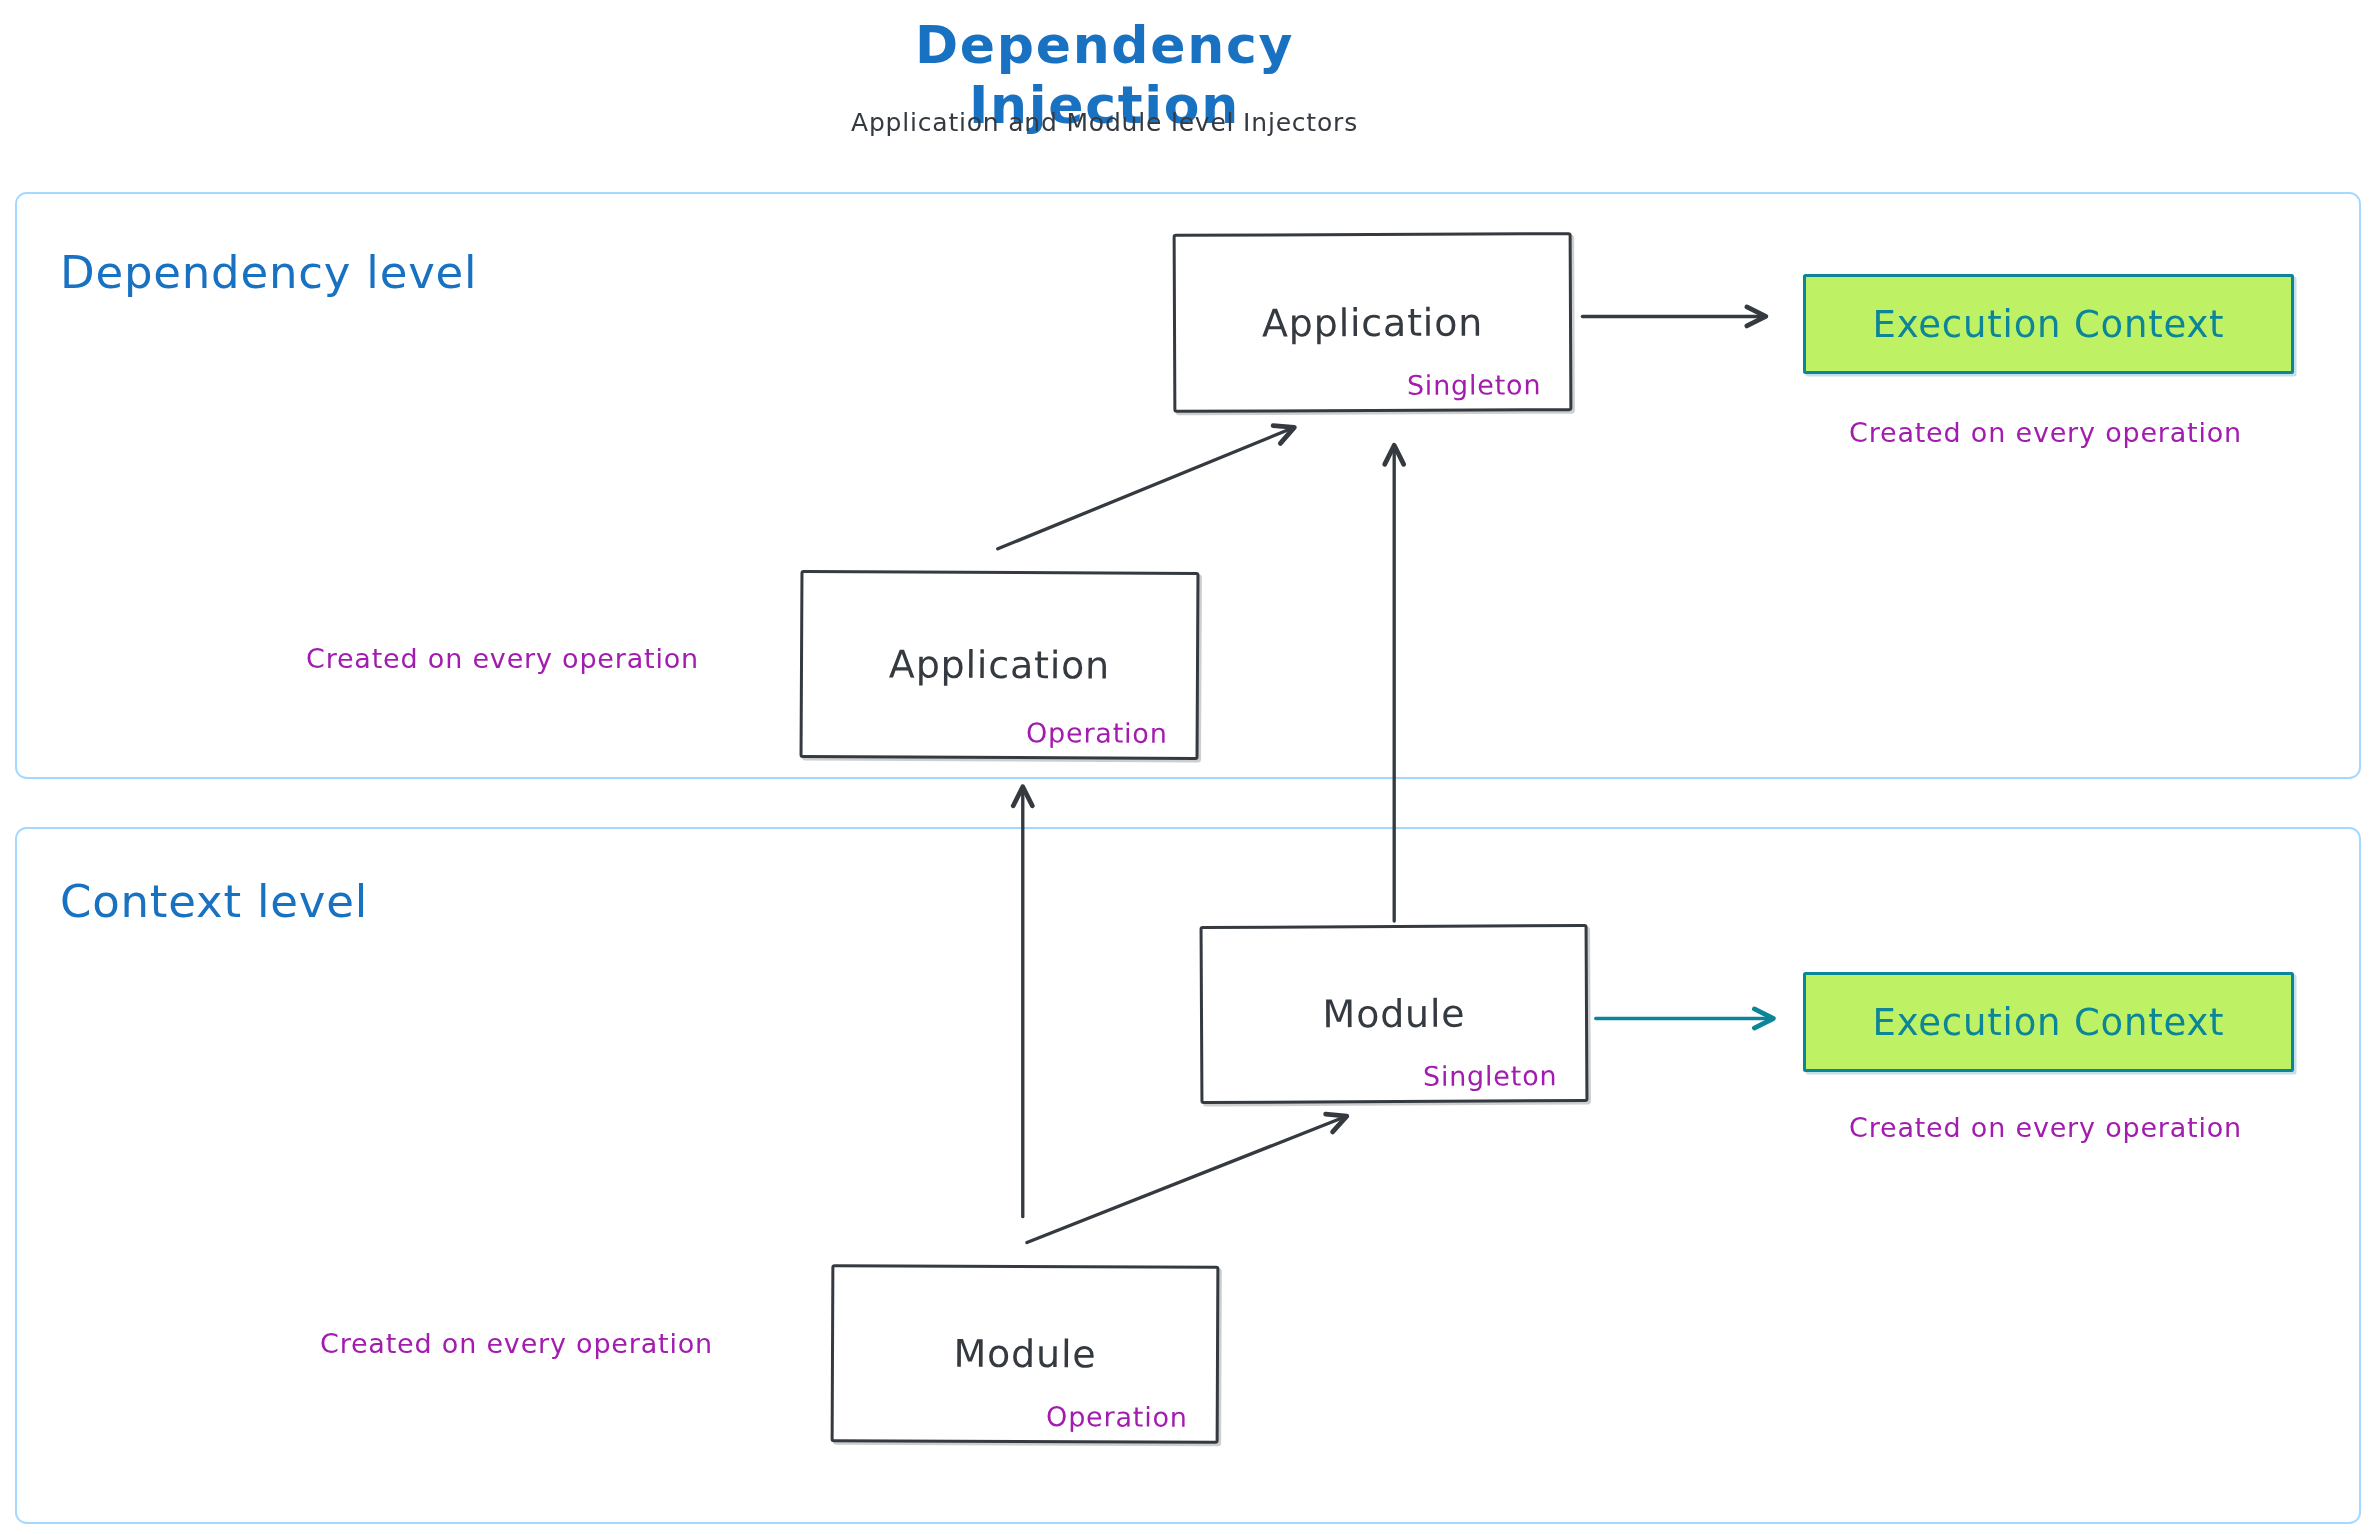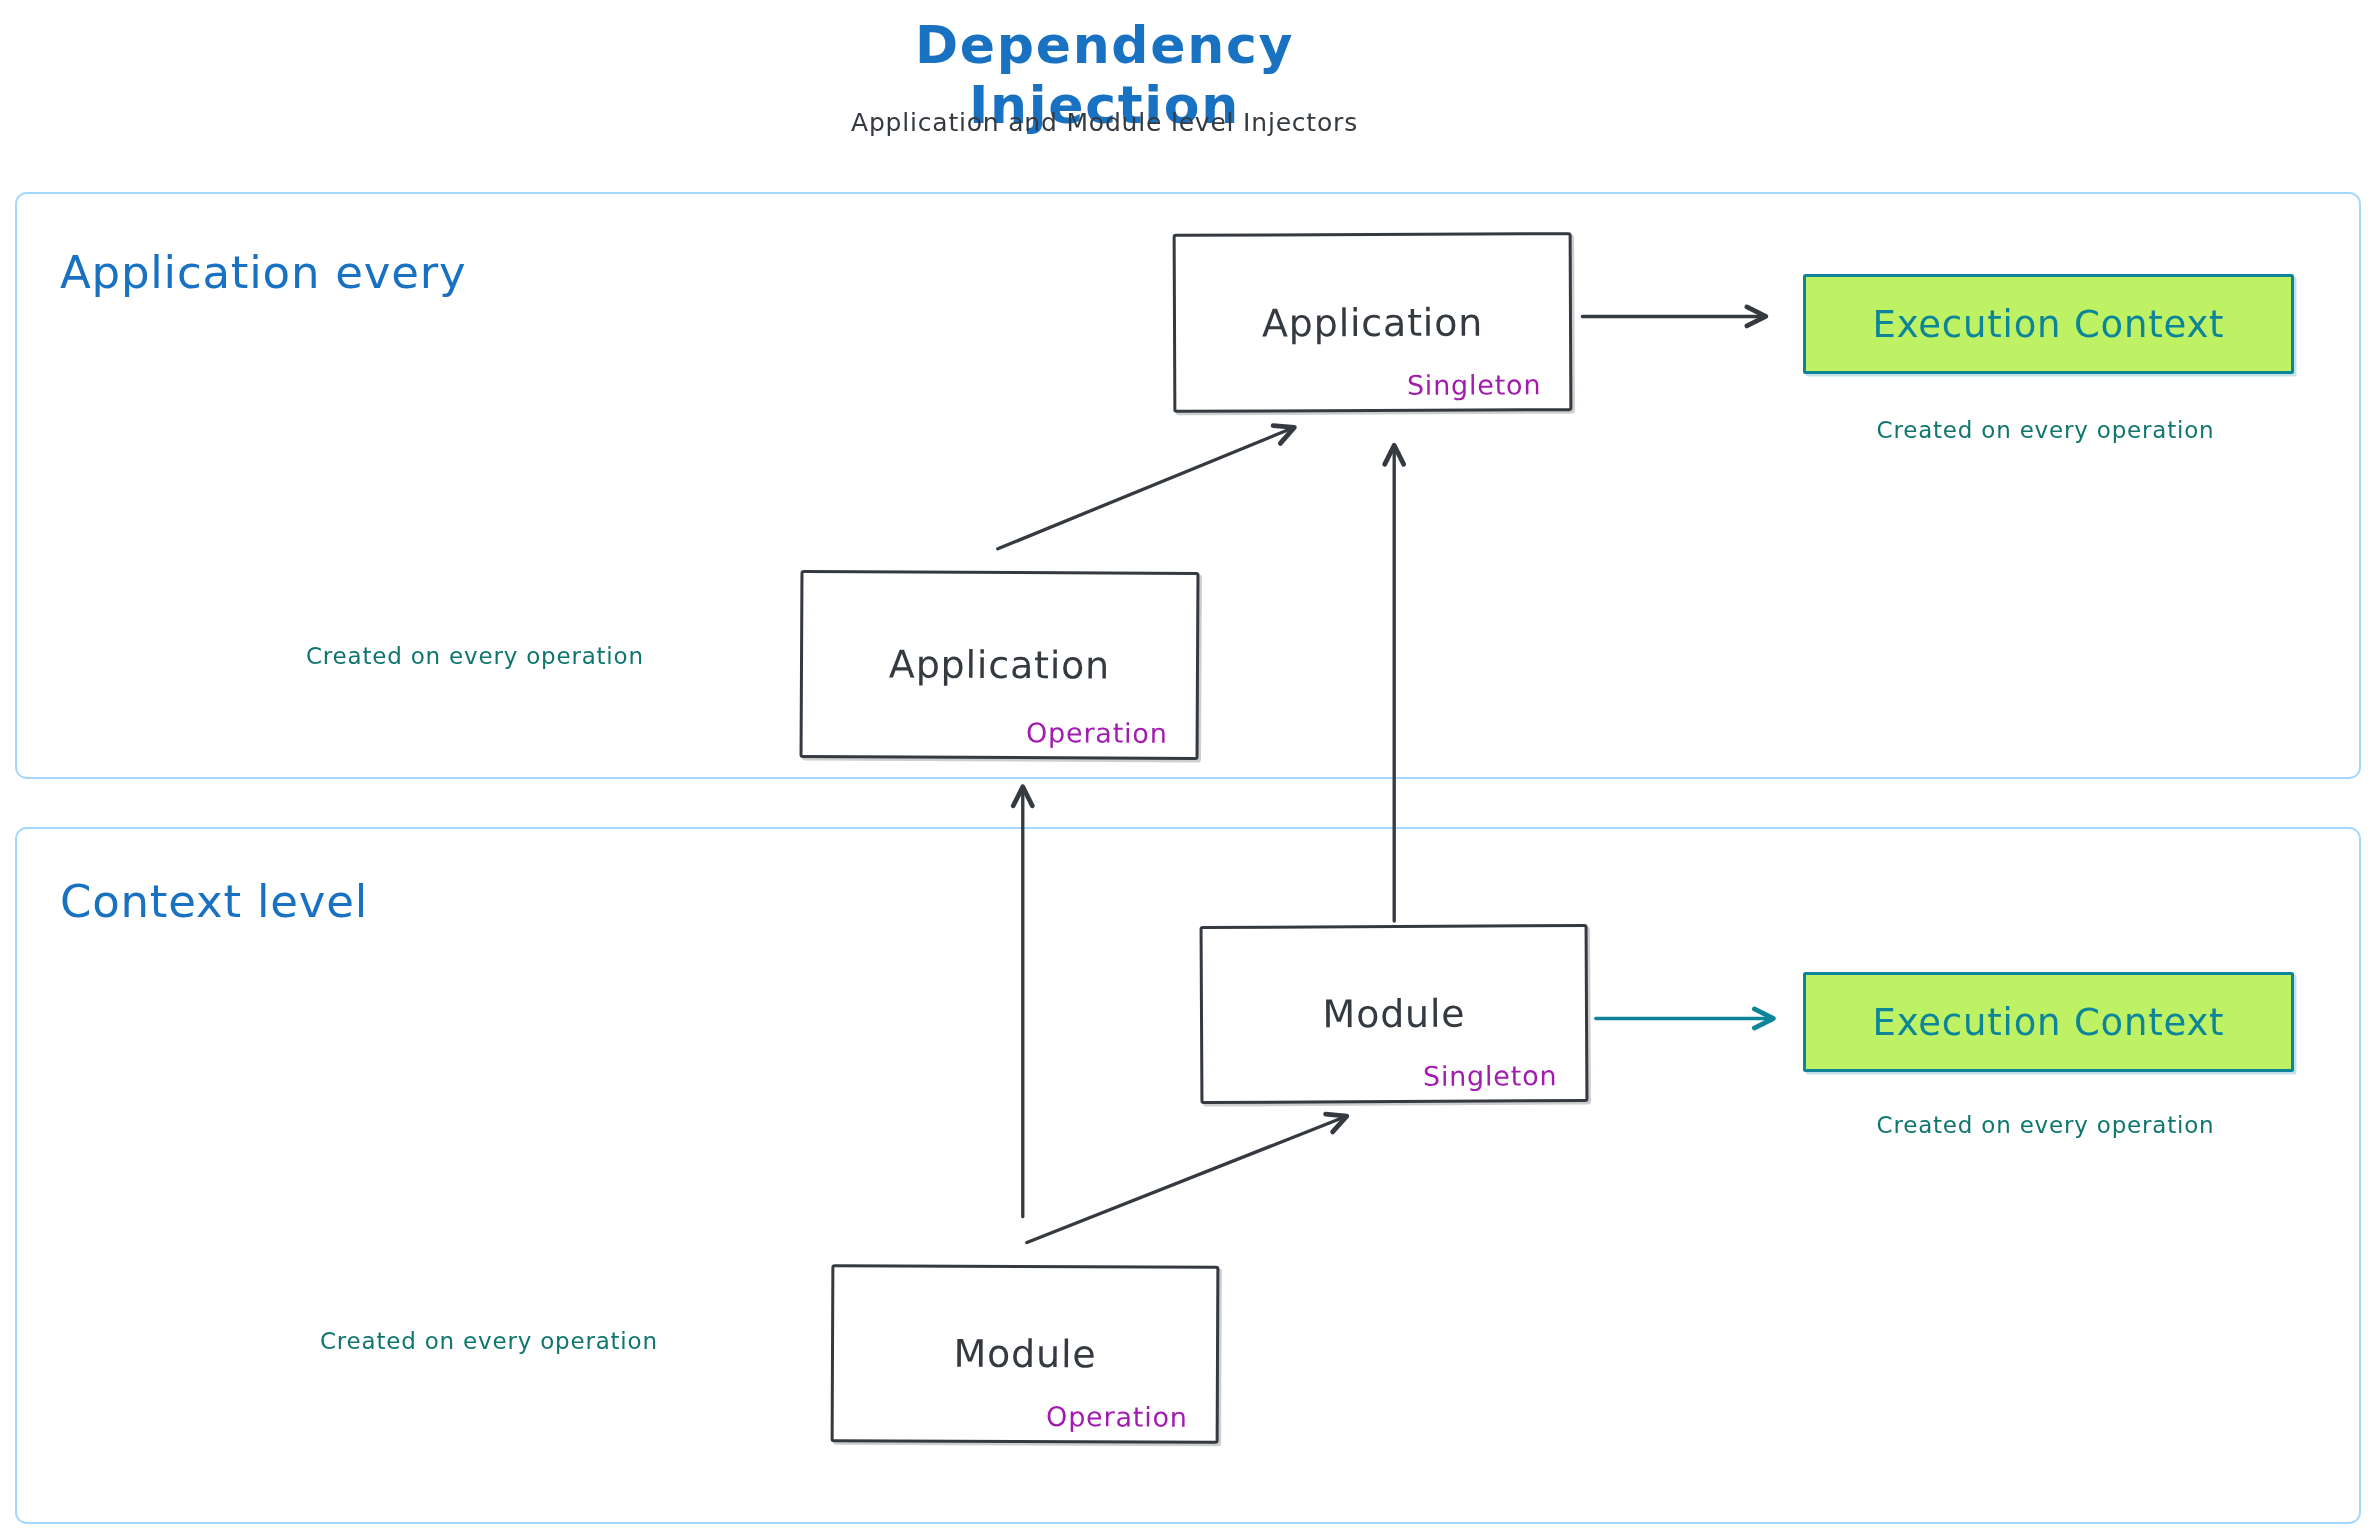--- a/index.html
+++ b/index.html
@@ -83,22 +83,22 @@
     justify-content: center;
     box-shadow: 2.5px 2.5px 0 0 rgba(12,133,153,0.25);
   }
   .exec-label {
     font-size: 37px;
     color: #0c8599;
     letter-spacing: 0.8px;
   }
   .caption {
     position: absolute;
-    font-size: 23px;
-    color: #0f766e;
+    font-size: 27px;
+    color: #a21caf;
     letter-spacing: 0.8px;
     white-space: nowrap;
   }
   svg.arrows {
     position: absolute;
     left: 0;
     top: 0;
     width: 2377px;
     height: 1534px;
     pointer-events: none;
@@ -106,21 +106,21 @@
 </style>
 </head>
 <body>
 
 <div id="canvas">
 
   <div class="title">Dependency Injection</div>
   <div class="subtitle">Application and Module level Injectors</div>
 
   <div class="section" style="left:15px; top:192px; width:2342px; height:583px;"></div>
-  <div class="section-label" style="left:60px; top:246px;">Application every</div>
+  <div class="section-label" style="left:60px; top:246px;">Dependency level</div>
 
   <div class="sketch-box" style="left:1173px; top:233px; width:393px; height:173px; transform:rotate(-0.25deg);">
     <span class="box-title">Application</span>
     <span class="box-tag">Singleton</span>
   </div>
 
   <div class="exec-box" style="left:1803px; top:274px; width:485px; height:94px;">
     <span class="exec-label">Execution Context</span>
   </div>
   <div class="caption" style="left:1803px; top:417px; width:485px; text-align:center;">Created on every operation</div>

